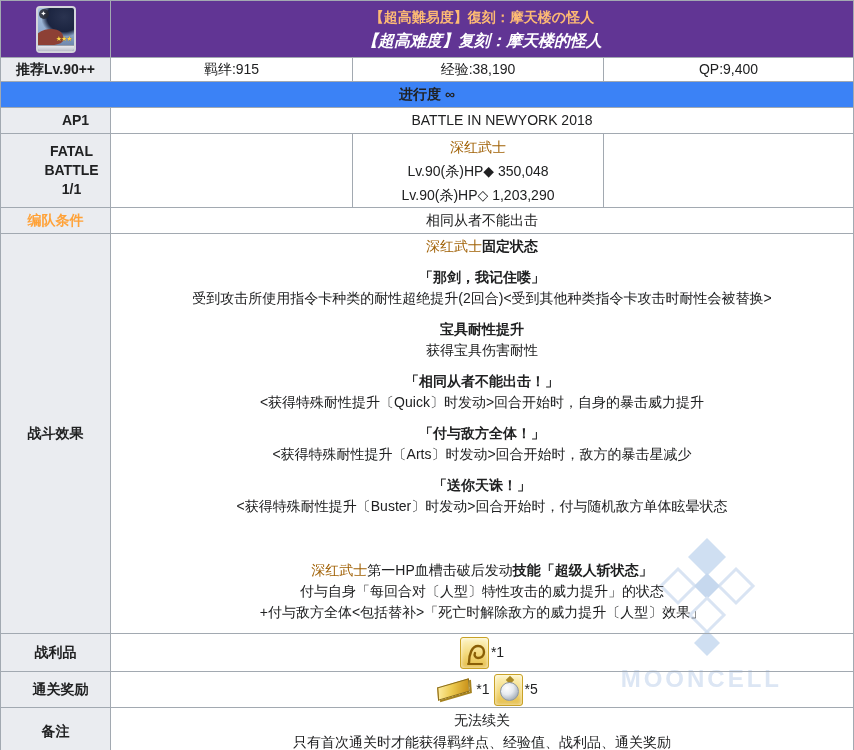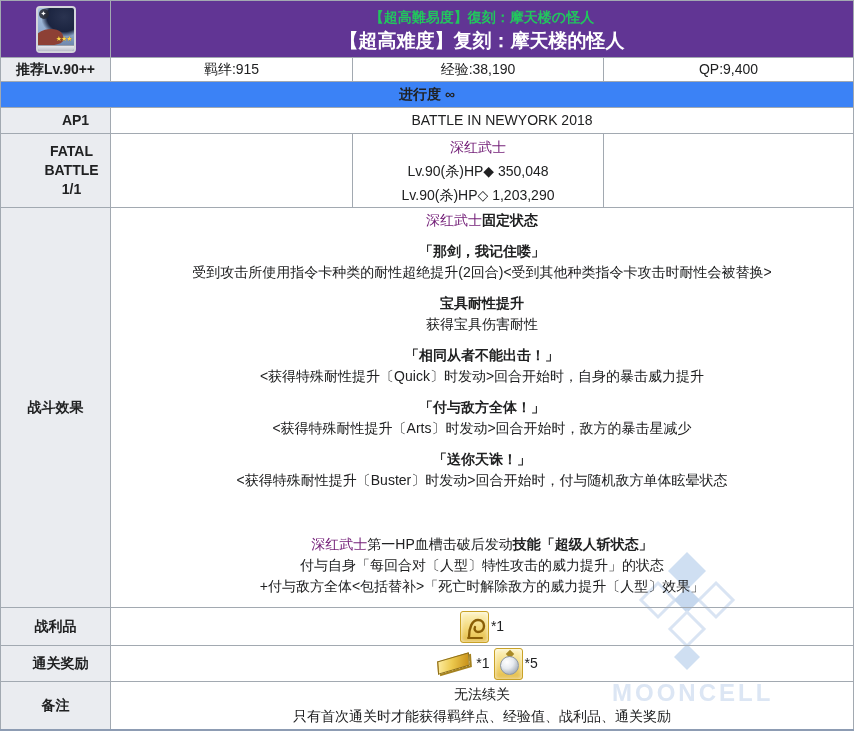--- a/index.html
+++ b/index.html
@@ -7,22 +7,22 @@
     width: 854px; height: 750px;
     background: #ffffff;
     font-family: "Liberation Sans", "DejaVu Sans", sans-serif;
     color: #202122;
     font-size: 14px;
   }
   .page { position: relative; width: 854px; height: 750px; overflow: hidden; background:#fff; }
 
   
   .watermark {
-    position: absolute; left: 612px; top: 550px; width: 170px;
-    z-index: 0; text-align: left; pointer-events: none;
+    position: absolute; left: 612px; top: 536px; width: 170px;
+    z-index: 0; text-align: right; pointer-events: none;
   }
   .wm-text {
     margin-top: 4px;
     font-size: 24px; font-weight: bold; letter-spacing: 3px;
     color: #dce6f4;
   }
 
   
   table.quest {
     position: relative; z-index: 1;
@@ -41,22 +41,22 @@
     background: #eaecf0;
     font-weight: bold;
   }
   td.white-cell { background: transparent; }
 
   
   tr.header-row td {
     background: #613594;
     height: 57px;
   }
-  .title-jp { color:#22c55e; font-weight:bold; font-size:14px; line-height:18px; margin-top:2px; }
-  .title-cn { color:#ffffff; font-weight:bold; font-size:19px; line-height:24px; margin-top:3px; }
+  .title-jp { color:#fdba74; font-weight:bold; font-size:14px; line-height:18px; margin-top:2px; }
+  .title-cn { color:#ffffff; font-weight:bold; font-size:16px; line-height:24px; margin-top:3px;font-style:italic; }
 
   
   .servant-card {
     position: relative; width: 40px; height: 47px; margin: 0 auto;
     border: 2px solid #d4d6db; border-radius: 4px; overflow: hidden;
     background: linear-gradient(180deg,#a9c2e0 0%,#90aace 55%,#60799f 100%);
   }
   .servant-card .hair {
     position:absolute; top:-4px; left:4px; width:40px; height:32px;
     background: radial-gradient(ellipse at 55% 40%, #2a3350 0%, #1b2440 55%, rgba(27,36,64,0) 74%);
@@ -87,21 +87,21 @@
   tr.progress-row td { height: 26px; background:#3b82f6; font-weight:bold; }
   tr.ap-row td { height: 26px; padding-left: 44px; }
   tr.team-row td { height: 26px; }
   .orange { color: #ffa238; }
 
   
   tr.battle-row td { height: 74px; }
   .battle-label { font-weight:bold; line-height:19px;padding-left:32px; }
   .enemy-cell div { line-height: 24px; }
 
-  a.wikilink { color: #701a75; text-decoration: none; cursor: pointer; }
+  a.wikilink { color: #a16207; text-decoration: none; cursor: pointer; }
 
   
   td.effects-cell { padding: 6px 10px 10px 10px; }
   .fx p { margin: 10px 0; line-height: 21px; }
   .fx p.fx-intro { margin-top: 2px; }
   .fx-title { font-weight: bold; }
   .fx-spacer { height: 23px; }
 
   
   tr.drops-row td { height: 38px; }
@@ -205,20 +205,24 @@
       </td>
       <td class="white-cell"></td>
       <td class="white-cell enemy-cell">
         <div><a class="wikilink">深红武士</a></div>
         <div>Lv.90(杀)HP◆ 350,048</div>
         <div>Lv.90(杀)HP◇ 1,203,290</div>
       </td>
       <td class="white-cell"></td>
     </tr>
 
+    <tr class="team-row">
+      <td class="label-cell orange">编队条件</td>
+      <td class="white-cell" colspan="3">相同从者不能出击</td>
+    </tr>
 
     <tr>
       <td class="label-cell" style="height:389px">战斗效果</td>
       <td class="white-cell effects-cell" colspan="3">
         <div class="fx">
           <p class="fx-intro"><a class="wikilink">深红武士</a><span class="fx-title">固定状态</span></p>
 
           <p><span class="fx-title">「那剑，我记住喽」</span><br><span>受到攻击所使用指令卡种类的耐性超绝提升(2回合)&lt;受到其他种类指令卡攻击时耐性会被替换&gt;</span></p>
 
           <p><span class="fx-title">宝具耐性提升</span><br><span>获得宝具伤害耐性</span></p>

